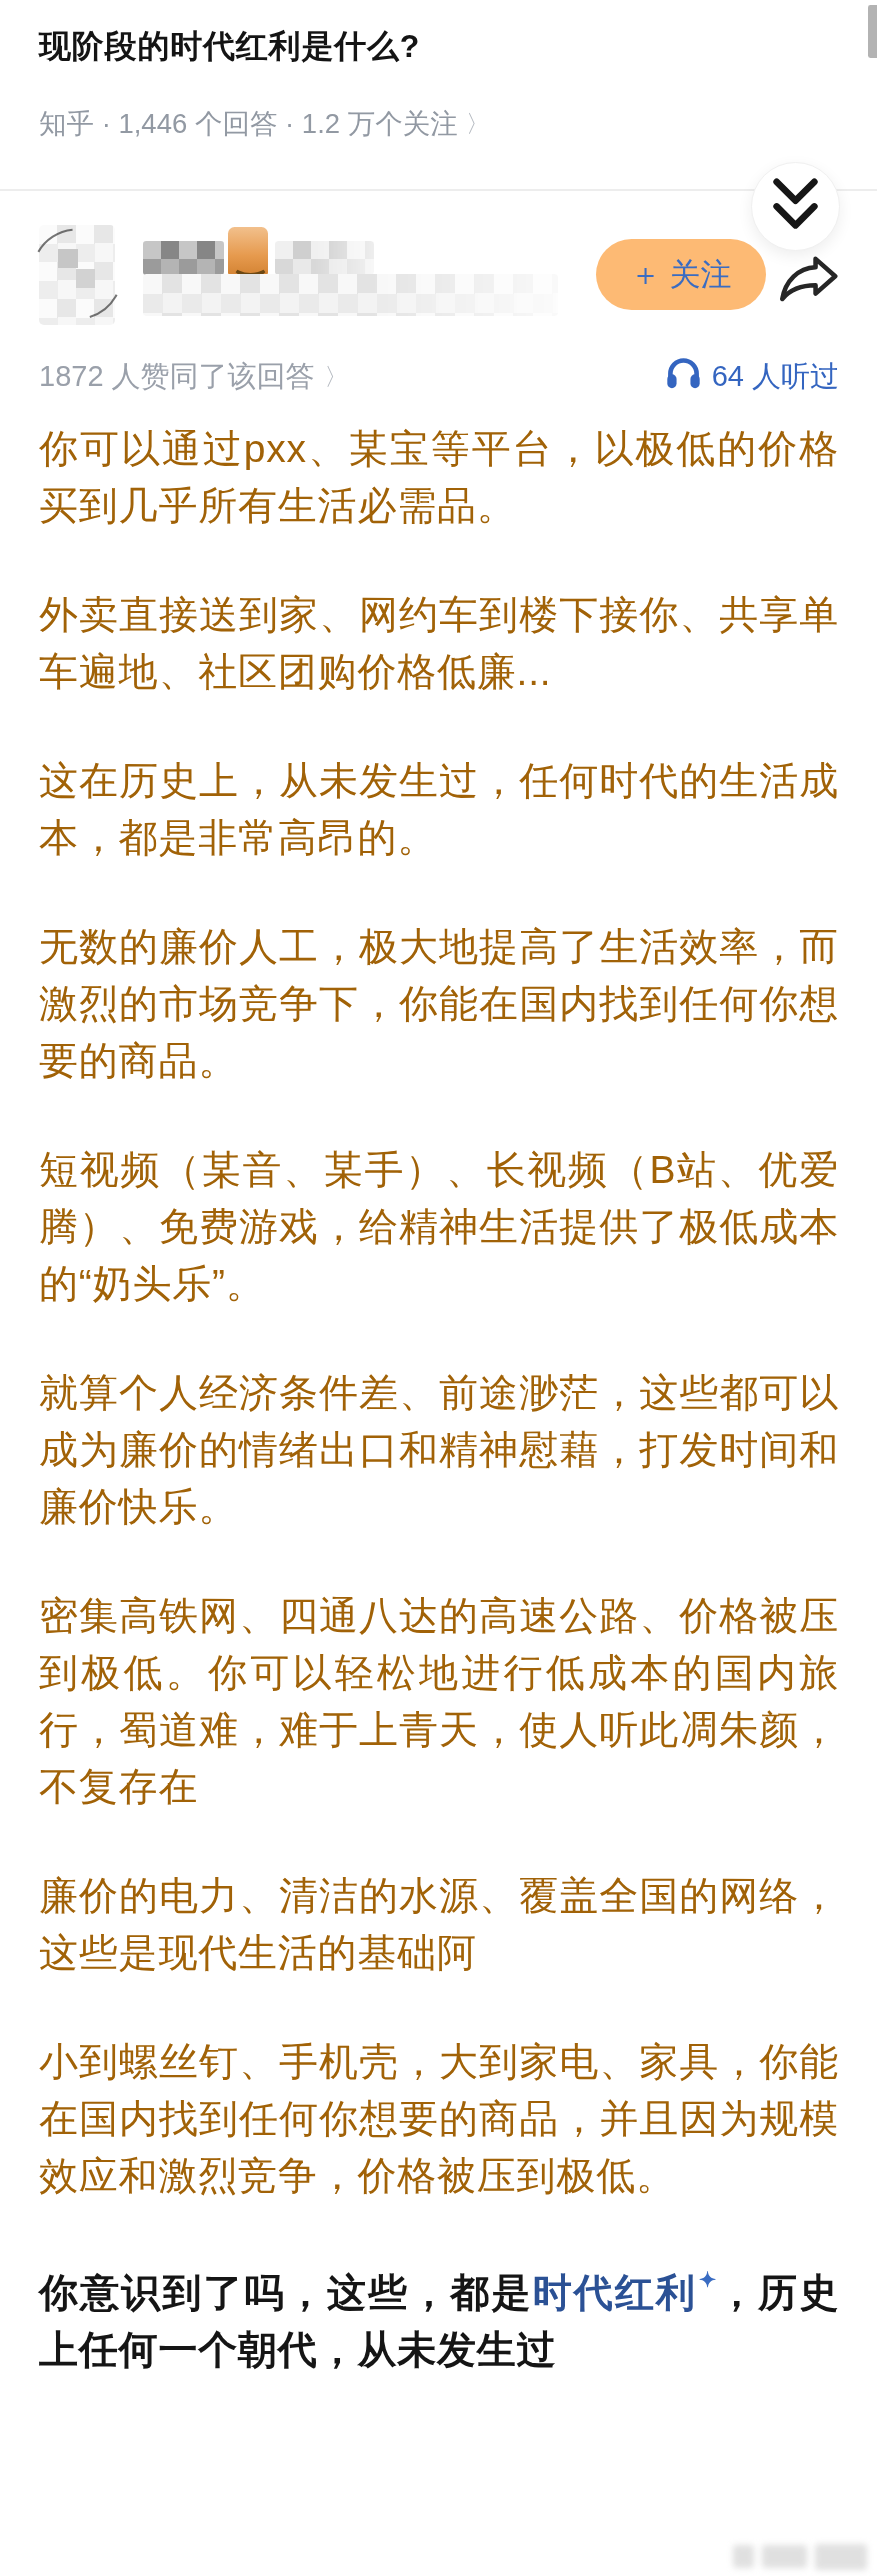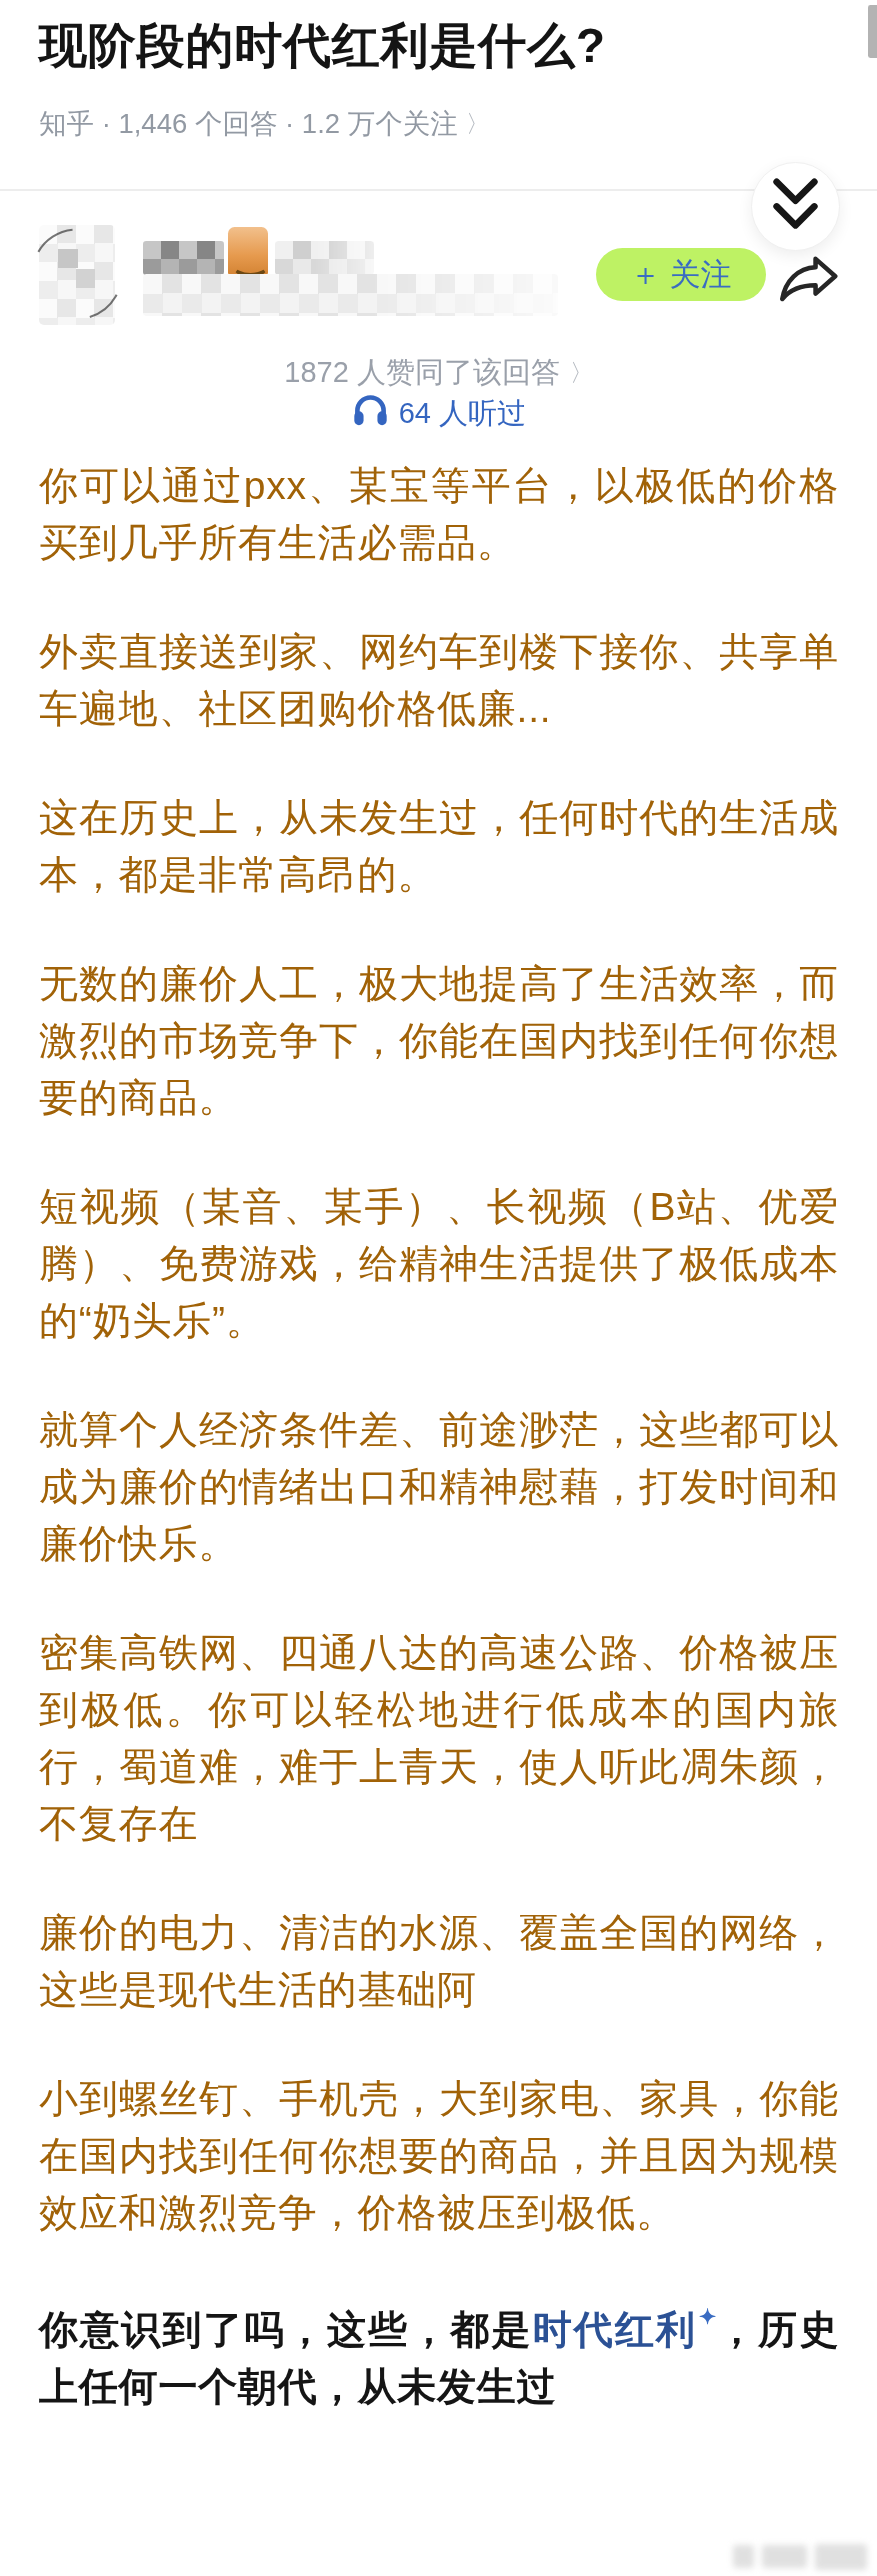--- a/index.html
+++ b/index.html
@@ -7,21 +7,21 @@
     width:878px;height:2576px;background:#ffffff;position:relative;overflow:hidden;
     font-family:"Liberation Sans",sans-serif;color:#1d1d1d;
   }
   .page{position:relative;width:100%;height:100%;}
 
   
   .scrollbar-thumb{position:absolute;top:4.9px;right:0;width:10.5px;height:53px;background:#b3b3b3;border-radius:2.4px 0 0 2.4px;z-index:9;}
 
   
   .question{padding:21px 39px 0 39px;}
-  .q-title{margin:0;font-size:48px;line-height:50px;font-weight:700;color:#141414;letter-spacing:0.8px;}
+  .q-title{margin:0;font-size:32px;line-height:50px;font-weight:700;color:#141414;letter-spacing:0.8px;}
   .q-meta{margin-top:35px;font-size:27.5px;line-height:36px;color:#9299a3;display:flex;align-items:flex-start;gap:8px;}
   .q-meta .chev{font-size:24px;color:#b4b9c0;}
 
   .divider{margin-top:47px;height:1.6px;background:#ededed;width:100%;}
 
   
   .collapse-fab{position:absolute;left:751px;top:162px;width:89px;height:89px;border-radius:50%;
     background:#ffffff;border:0.8px solid #f0f0f0;box-shadow:0 4.9px 14.6px rgba(0,0,0,.07);
     display:flex;align-items:center;justify-content:center;z-index:5;padding:0;cursor:pointer;}
 
@@ -43,26 +43,26 @@
     background:conic-gradient(#cfcfcf 25%,#e9e9e9 0 50%,#d8d8d8 0 75%,#f0f0f0 0) 0 0/36px 36px;
     -webkit-mask-image:linear-gradient(90deg,#000 40%,rgba(0,0,0,.35));mask-image:linear-gradient(90deg,#000 40%,rgba(0,0,0,.35));}
   .emoji-block{display:inline-block;width:40px;height:52px;margin-left:4.9px;position:relative;top:-3.2px;border-radius:6.5px;
     background:linear-gradient(180deg,#f2c08c 0%,#e69a4e 55%,#d07f2e 100%);}
   .emoji-block:after{content:"";position:absolute;left:3.2px;bottom:1.6px;width:31px;height:16px;
     border:3.2px solid transparent;border-bottom:4px solid #6b4712;border-radius:50%;}
   .user-line2{width:415px;max-width:100%;height:42px;margin-top:8px;border-radius:3.2px;
     background:conic-gradient(#e3e3e3 25%,#f3f3f3 0 50%,#eaeaea 0 75%,#f8f8f8 0) 0 0/39px 39px;
     -webkit-mask-image:linear-gradient(90deg,#000 55%,rgba(0,0,0,.2));mask-image:linear-gradient(90deg,#000 55%,rgba(0,0,0,.2));}
 
-  .follow-btn{flex:0 0 auto;align-self:center;height:53px;min-width:170px;border-radius:37px;border:none;
-    background:#bef264;color:#3a6cc2;font-size:31px;font-family:inherit;font-weight:500;
+  .follow-btn{flex:0 0 auto;align-self:center;height:71px;min-width:170px;border-radius:37px;border:none;
+    background:#fdba74;color:#3a6cc2;font-size:31px;font-family:inherit;font-weight:500;
     display:flex;align-items:center;justify-content:center;margin-right:11.3px;cursor:pointer;}
   .share{flex:0 0 auto;align-self:center;margin-top:11.3px;cursor:pointer;}
 
-  .stats-row{margin-top:27.5px;display:flex;justify-content:space-between;align-items:center;font-size:29px;line-height:37px;flex-direction:column;}
+  .stats-row{margin-top:27.5px;display:flex;justify-content:space-between;align-items:center;font-size:29px;line-height:37px;}
   .upvotes{color:#9aa0aa;display:flex;align-items:center;gap:9.7px;cursor:pointer;}
   .upvotes .chev{font-size:24px;color:#b4b9c0;}
   .listen{color:#3465c0;display:flex;align-items:center;gap:9.7px;cursor:pointer;}
 
   
   .answer-body{padding:21px 39px 0 39px;}
   .answer-body p{margin:0 0 52px 0;font-size:39px;line-height:57px;color:#a16207;text-align:justify;letter-spacing:0.8px;}
   .answer-body p.final{font-weight:700;color:#151515;margin-bottom:0;}
   .kw{color:#2b5195;text-decoration:none;font-weight:700;cursor:pointer;}
   .kw sup{font-size:21px;position:relative;top:-4.9px;left:1.6px;color:#3a6cc2;}

